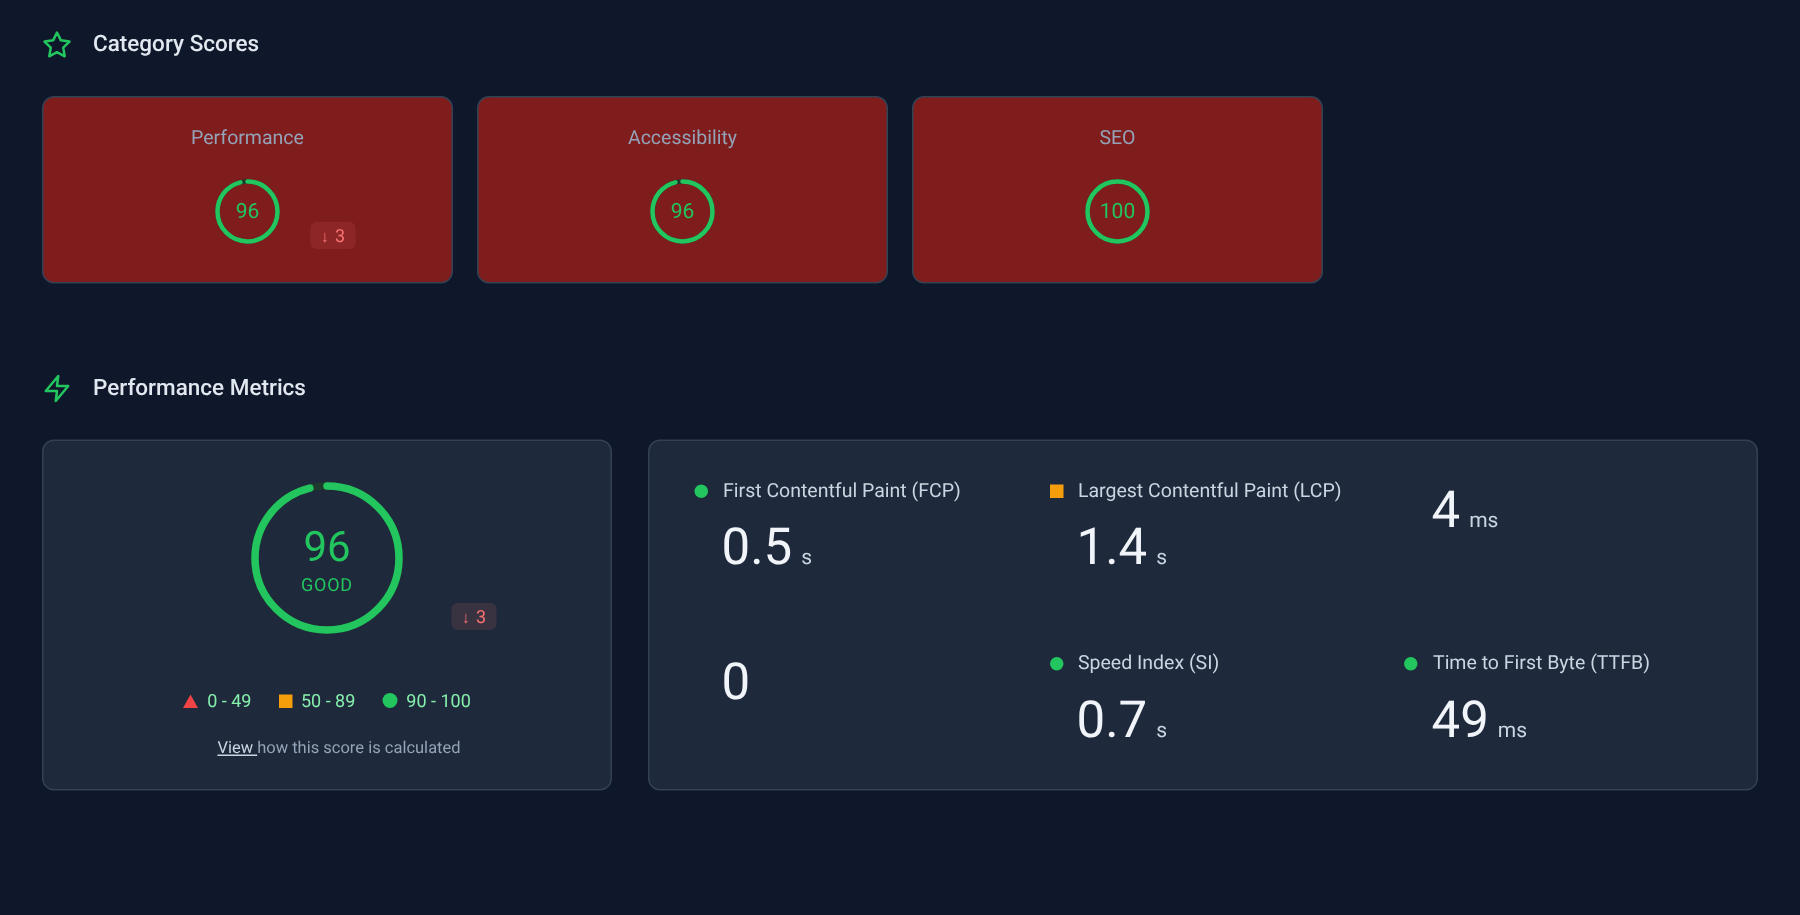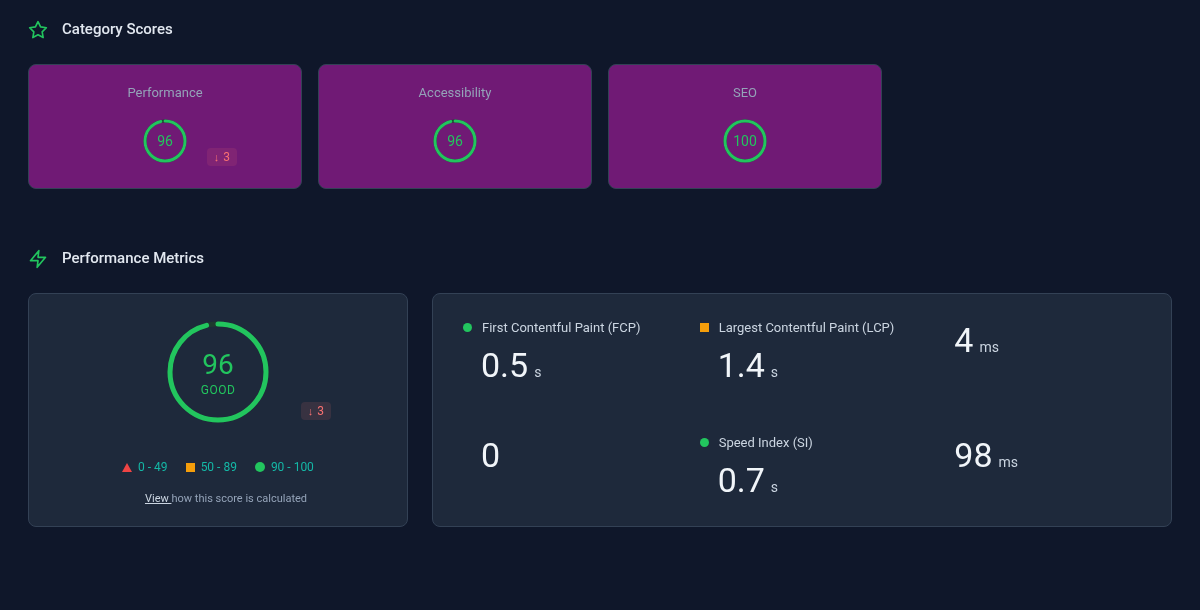--- a/index.html
+++ b/index.html
@@ -19,21 +19,21 @@
   }
   .section-header .icon { color: #22c55e; display: flex; align-items: center; }
   .section-header h2 { font-size: 15px; font-weight: 500; color: #e2e8f0; }
 
   .scores-grid {
     display: grid;
     grid-template-columns: repeat(4, 1fr);
     gap: 16px;
   }
   .score-card {
-    background: #701a75;
+    background: #7f1d1d;
     border: 1px solid #334155;
     border-radius: 8px;
     padding: 20px 12px 24px;
     display: flex;
     flex-direction: column;
     align-items: center;
     position: relative;
   }
   .score-card .label {
     font-size: 13px;
@@ -93,21 +93,21 @@
   }
   .big-ring .score { font-size: 28px; color: #22c55e; font-weight: 400; }
   .big-ring .status { font-size: 12px; color: #22c55e; letter-spacing: 0.5px; margin-top: 2px; }
   .perf-card .delta-badge { right: 76px; top: 108px; }
 
   .legend {
     display: flex;
     gap: 18px;
     margin-top: 34px;
     font-size: 12px;
-    color: #14b8a6;
+    color: #86efac;
     align-items: center;
   }
   .legend .item { display: flex; align-items: center; gap: 6px; }
   .legend .tri {
     width: 0; height: 0; border-left: 5px solid transparent; border-right: 5px solid transparent; border-bottom: 9px solid #ef4444;
   }
   .legend .sq { width: 9px; height: 9px; background: #f59e0b; }
   .legend .ci { width: 10px; height: 10px; border-radius: 50%; background: #22c55e; }
 
   .view-note { font-size: 11px; color: #94a3b8; margin-top: 18px; }
@@ -266,20 +266,24 @@
         <div class="name-row">
             <span class="dot"></span>
             <span>Speed Index (SI)</span>
           </div>
         <div class="value-row">
             <span class="num">0.7</span>
             <span class="unit">s</span>
           </div>
       </div>
       <div class="metric">
-        <div class="value-row">
-            <span class="num">98</span>
+        <div class="name-row">
+            <span class="dot"></span>
+            <span>Time to First Byte (TTFB)</span>
+          </div>
+        <div class="value-row">
+            <span class="num">49</span>
             <span class="unit">ms</span>
           </div>
       </div>
     </div>
   </div>
 </div>
 
 </body></html>

